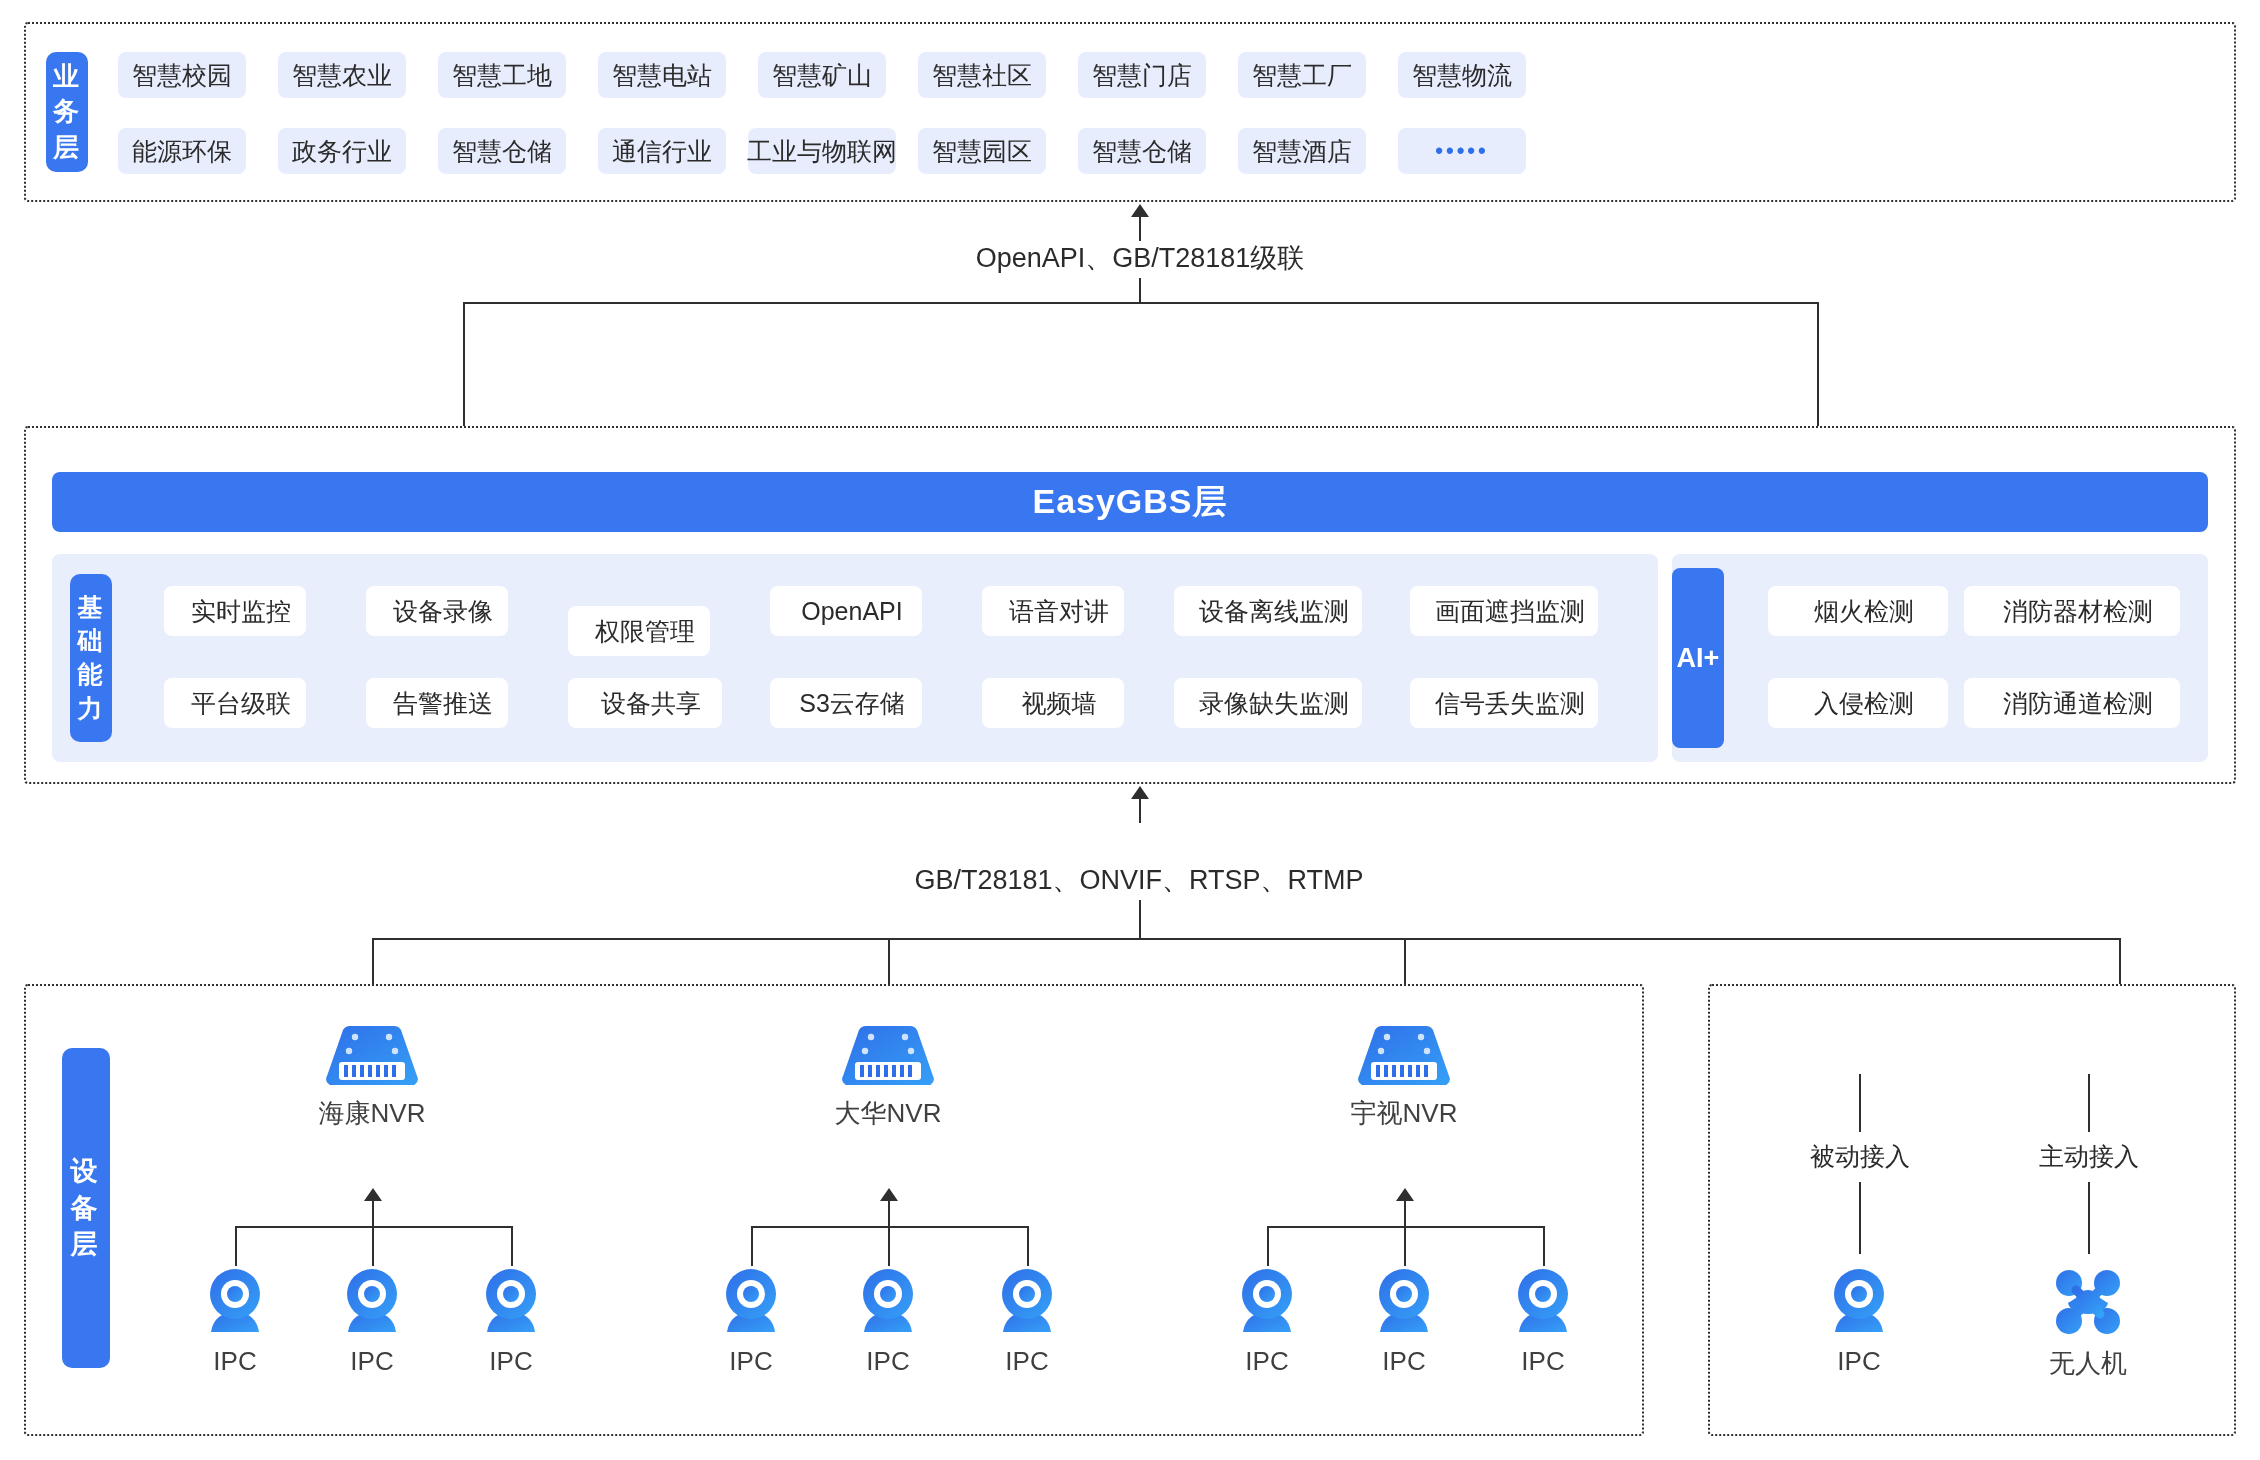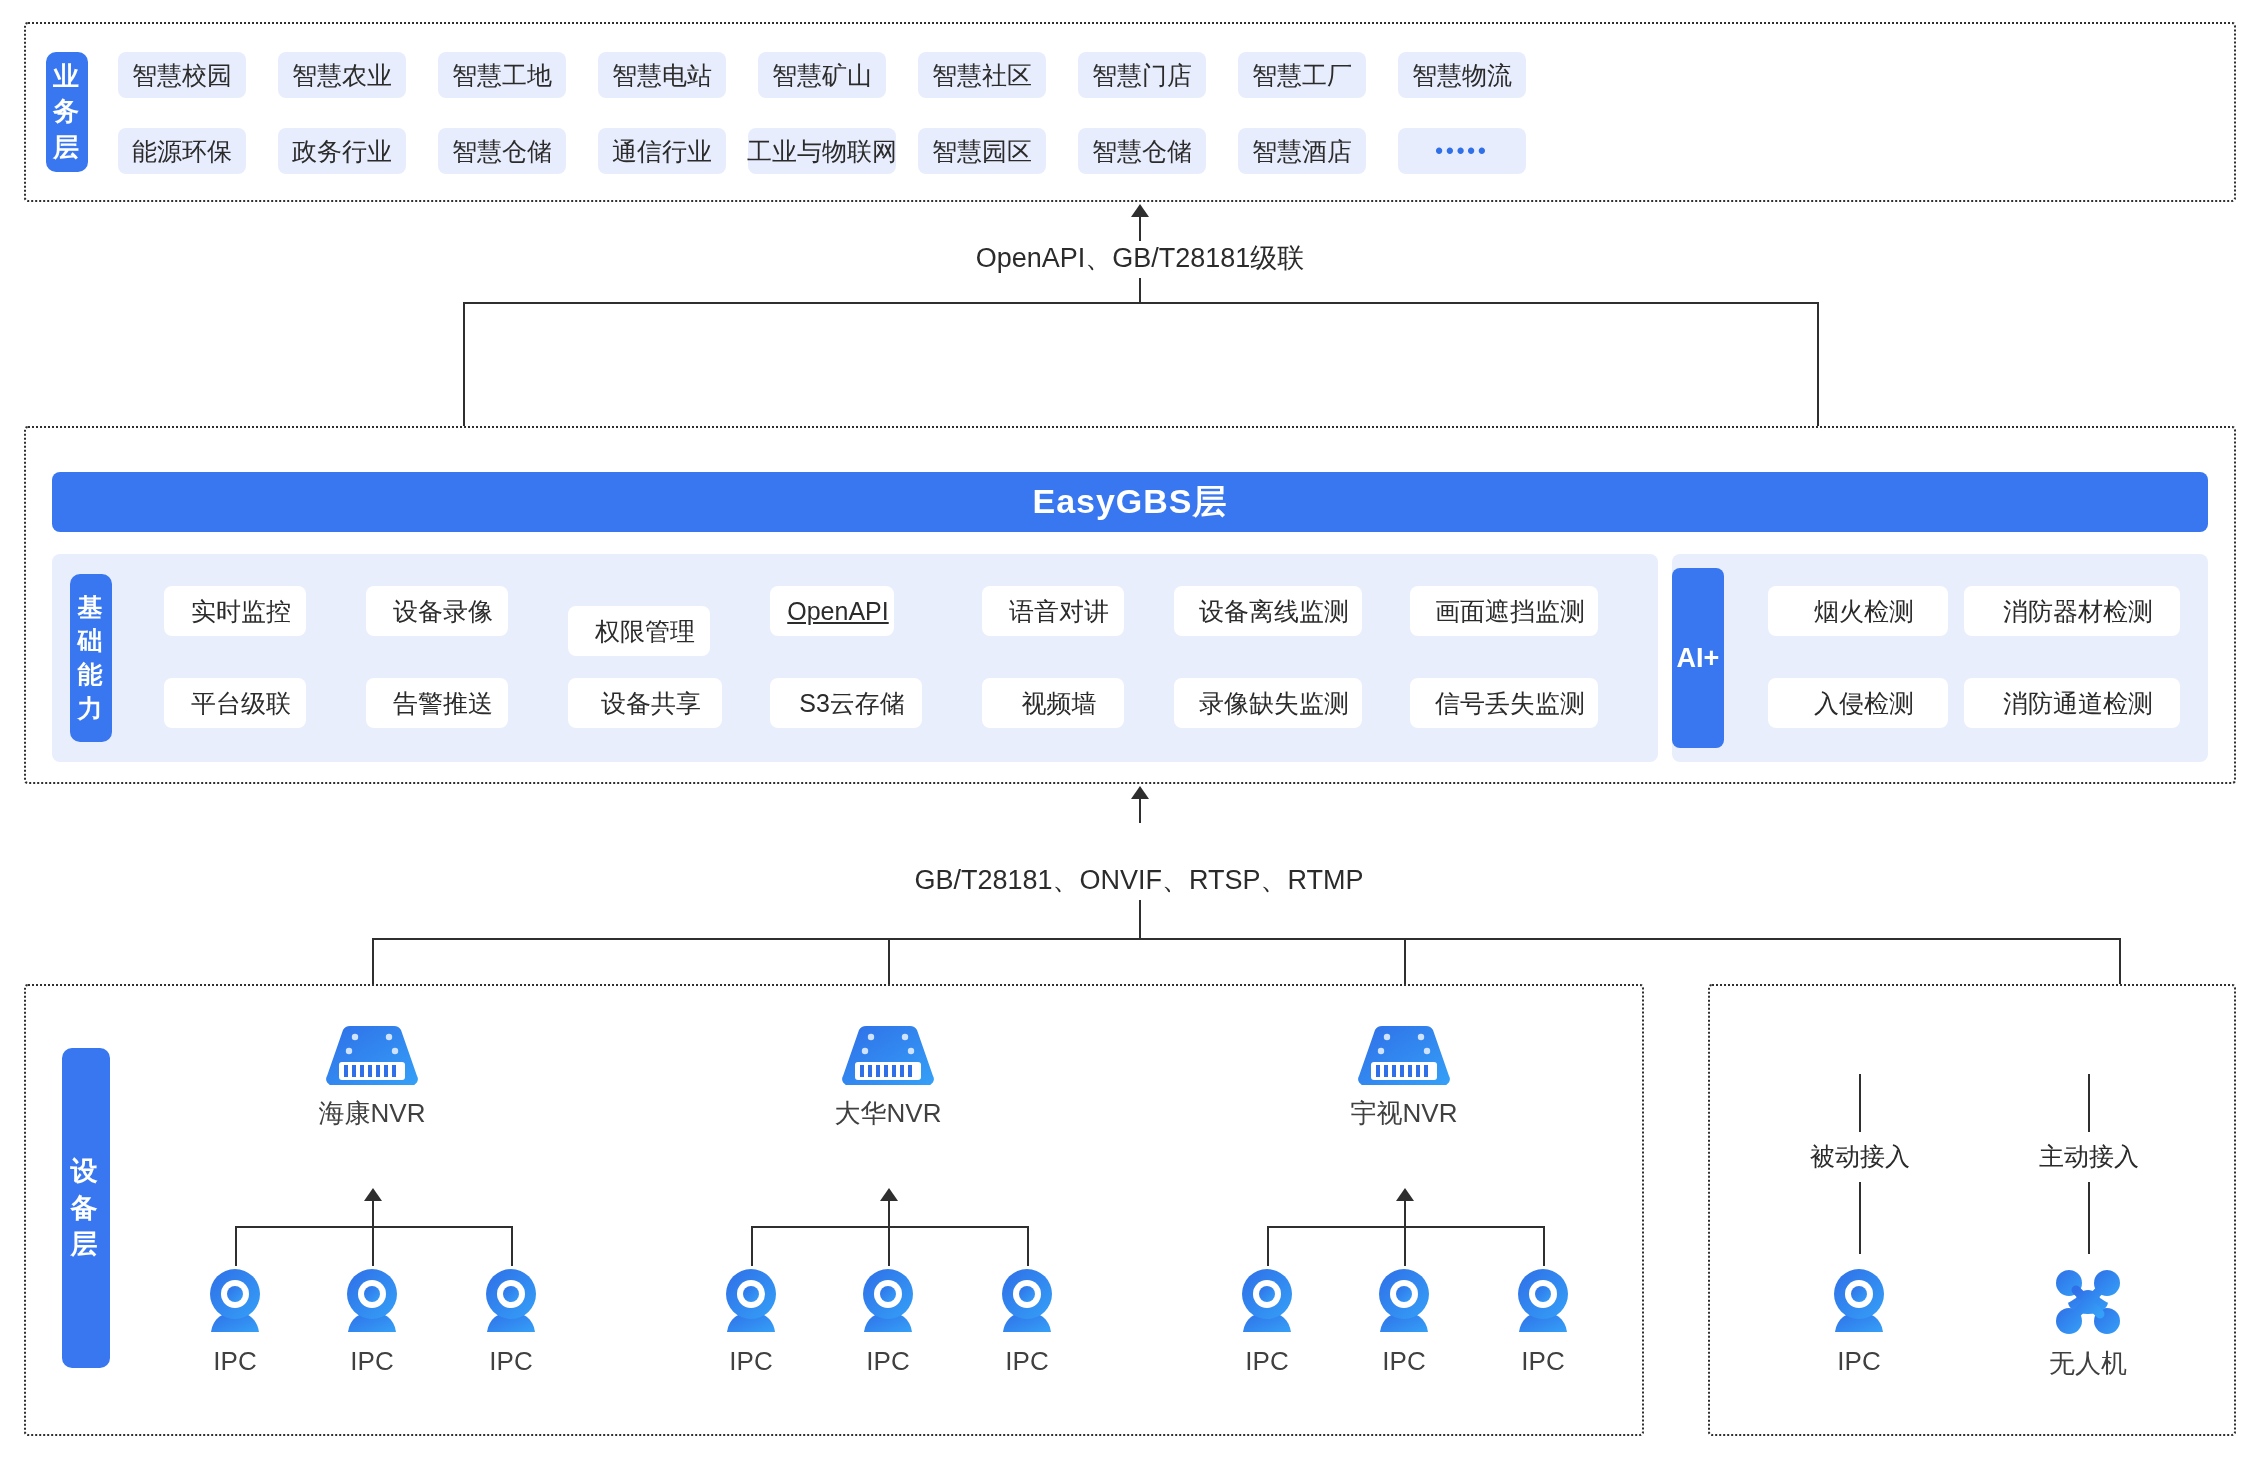--- a/index.html
+++ b/index.html
@@ -243,21 +243,21 @@
 
   <div class="cap-chip" style="left:164px;  top:586px; width:142px; height:50px;">
       <span>实时监控</span>
     </div>
   <div class="cap-chip" style="left:366px;  top:586px; width:142px; height:50px;">
       <span>设备录像</span>
     </div>
   <div class="cap-chip" style="left:568px;  top:586px; width:142px; height:50px;margin-top:20px;">
       <span>权限管理</span>
     </div>
-  <div class="cap-chip" style="left:770px;  top:586px; width:124px; height:50px;text-decoration:underline;">
+  <div class="cap-chip" style="left:770px;  top:586px; width:152px; height:50px;">
       <span>OpenAPI</span>
     </div>
   <div class="cap-chip" style="left:982px;  top:586px; width:142px; height:50px;">
       <span>语音对讲</span>
     </div>
   <div class="cap-chip" style="left:1174px; top:586px; width:188px; height:50px;">
       <span>设备离线监测</span>
     </div>
   <div class="cap-chip" style="left:1410px; top:586px; width:188px; height:50px;">
       <span>画面遮挡监测</span>

